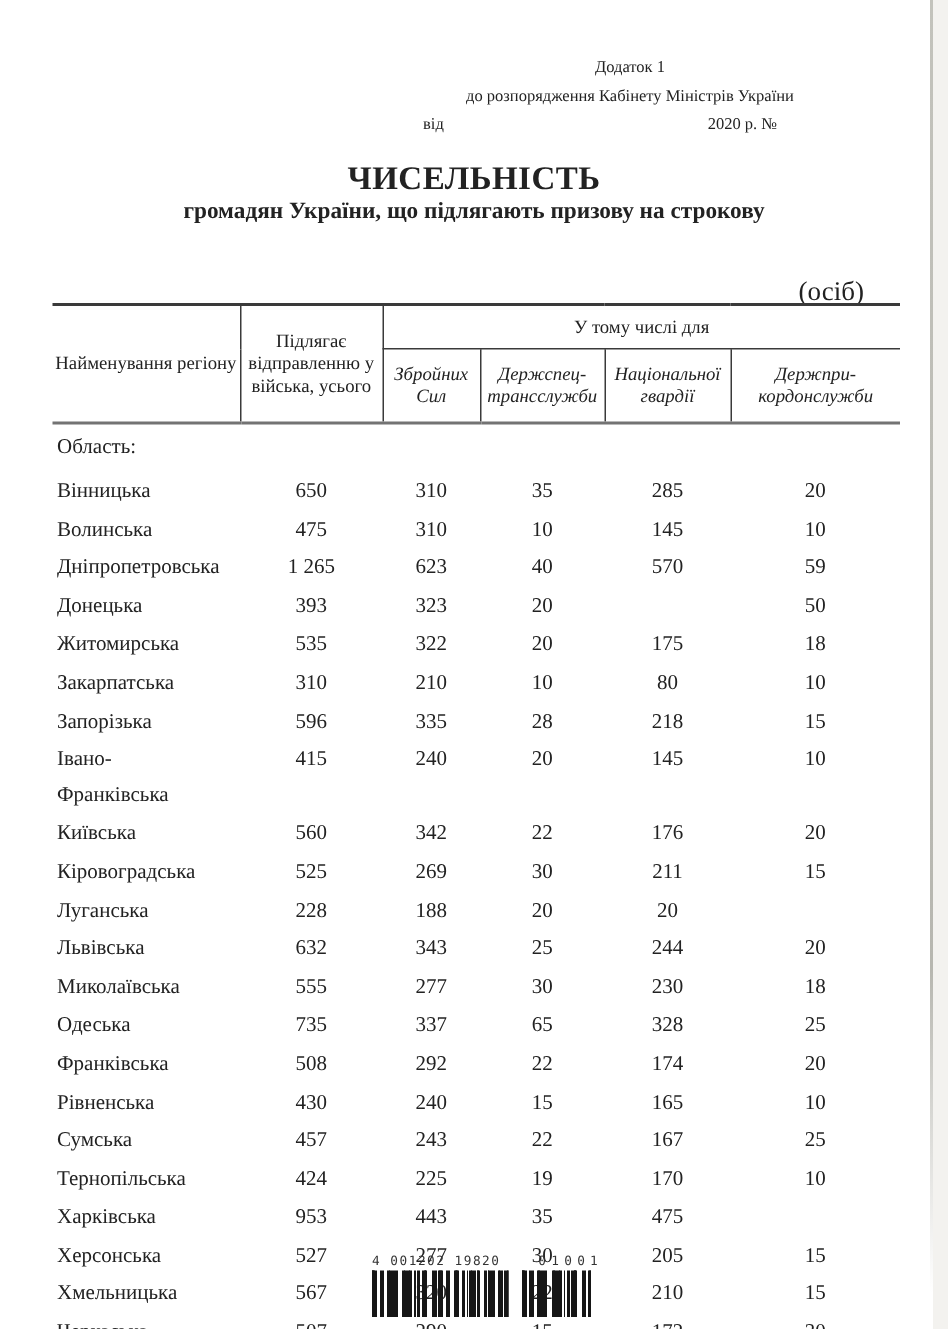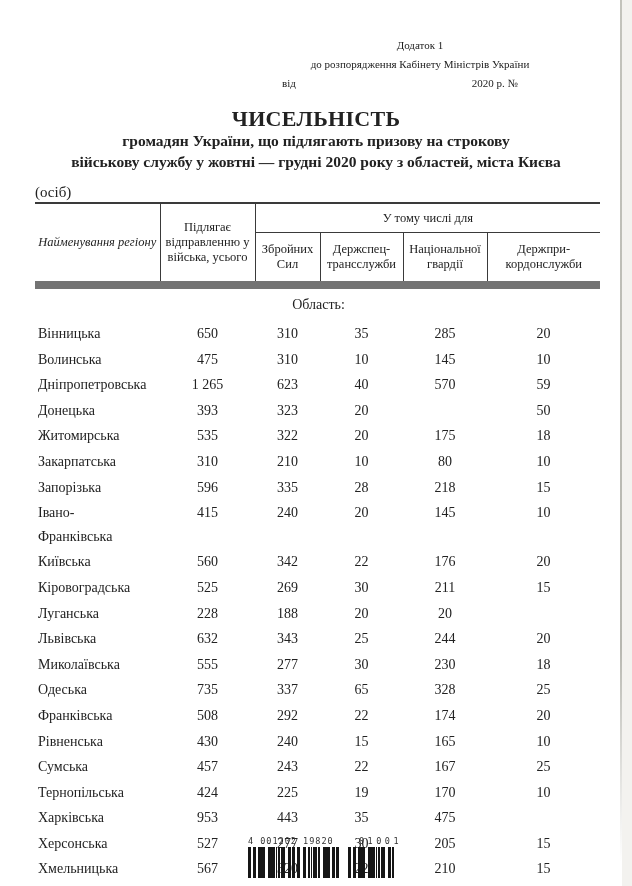--- a/index.html
+++ b/index.html
@@ -27,44 +27,44 @@
   .title {
     position:absolute; top:108px; left:0; width:632px;
     text-align:center; font-weight:bold;
     font-size:15.5px; line-height:21.5px;
   }
   .title-main { font-size:22px; letter-spacing:0.3px; }
 
   
   .units {
     position:absolute; top:184px; left:35px; width:541px;
-    font-size:15px;
+    text-align:right; font-size:18px;
   }
 
   
   table.conscription {
     position:absolute; top:202px; left:35px; width:565px;
     border-collapse:collapse; table-layout:fixed;
     font-size:14px;
     border-top:2px solid #3a3a3a;
   }
   thead th {
     font-weight:normal; font-size:12.5px; line-height:15px;
     text-align:center; vertical-align:middle; padding:2px 1px;
   }
-  .th-region  { border-right:1px solid #3a3a3a;font-style:italic; }
+  .th-region  { border-right:1px solid #3a3a3a; }
   .th-total   { border-right:1px solid #3a3a3a; }
   .th-group   { border-bottom:1px solid #3a3a3a; height:24px;text-align:center; }
-  .th-sub     { border-right:1px solid #3a3a3a; height:44px; }
+  .th-sub     { border-right:1px solid #3a3a3a; height:44px;font-style:italic; }
   .th-sub.last{ border-right:none; }
-  .th-region, .th-total, .th-sub { border-bottom:8px solid #737373; }
+  .th-region, .th-total, .th-sub { border-bottom:2px solid #737373; }
   .hl { display:block; }
 
   tbody td { vertical-align:top; }
-  .section-row td { height:28px; line-height:30px; padding-left:3px;text-align:center; }
+  .section-row td { height:28px; line-height:30px; padding-left:3px; }
   .region-cell {
     text-align:left; padding-left:3px;
     height:23.6px; line-height:23.6px;
     white-space:pre-line;
   }
   .num-cell { text-align:center; height:23.6px; line-height:23.6px; }
 
   
   .barcode { position:absolute; top:836px; left:248px; width:156px; }
   .bc-text {
@@ -105,21 +105,20 @@
     <div>до розпорядження Кабінету Міністрів України</div>
     <div class="annex-row3">
       <span>від</span>
       <span>2020 р. №</span>
     </div>
   </div>
 
   <div class="title">
     <div class="title-main">ЧИСЕЛЬНІСТЬ</div>
     <div>громадян України, що підлягають призову на строкову</div>
-    <div>військову службу у жовтні — грудні 2020 року з областей, міста Києва</div>
   </div>
 
   <div class="units">(осіб)</div>
 
   <table class="conscription">
     <colgroup>
       <col style="width:125px">
         <col style="width:95px">
         <col style="width:65px">
       <col style="width:83px">

